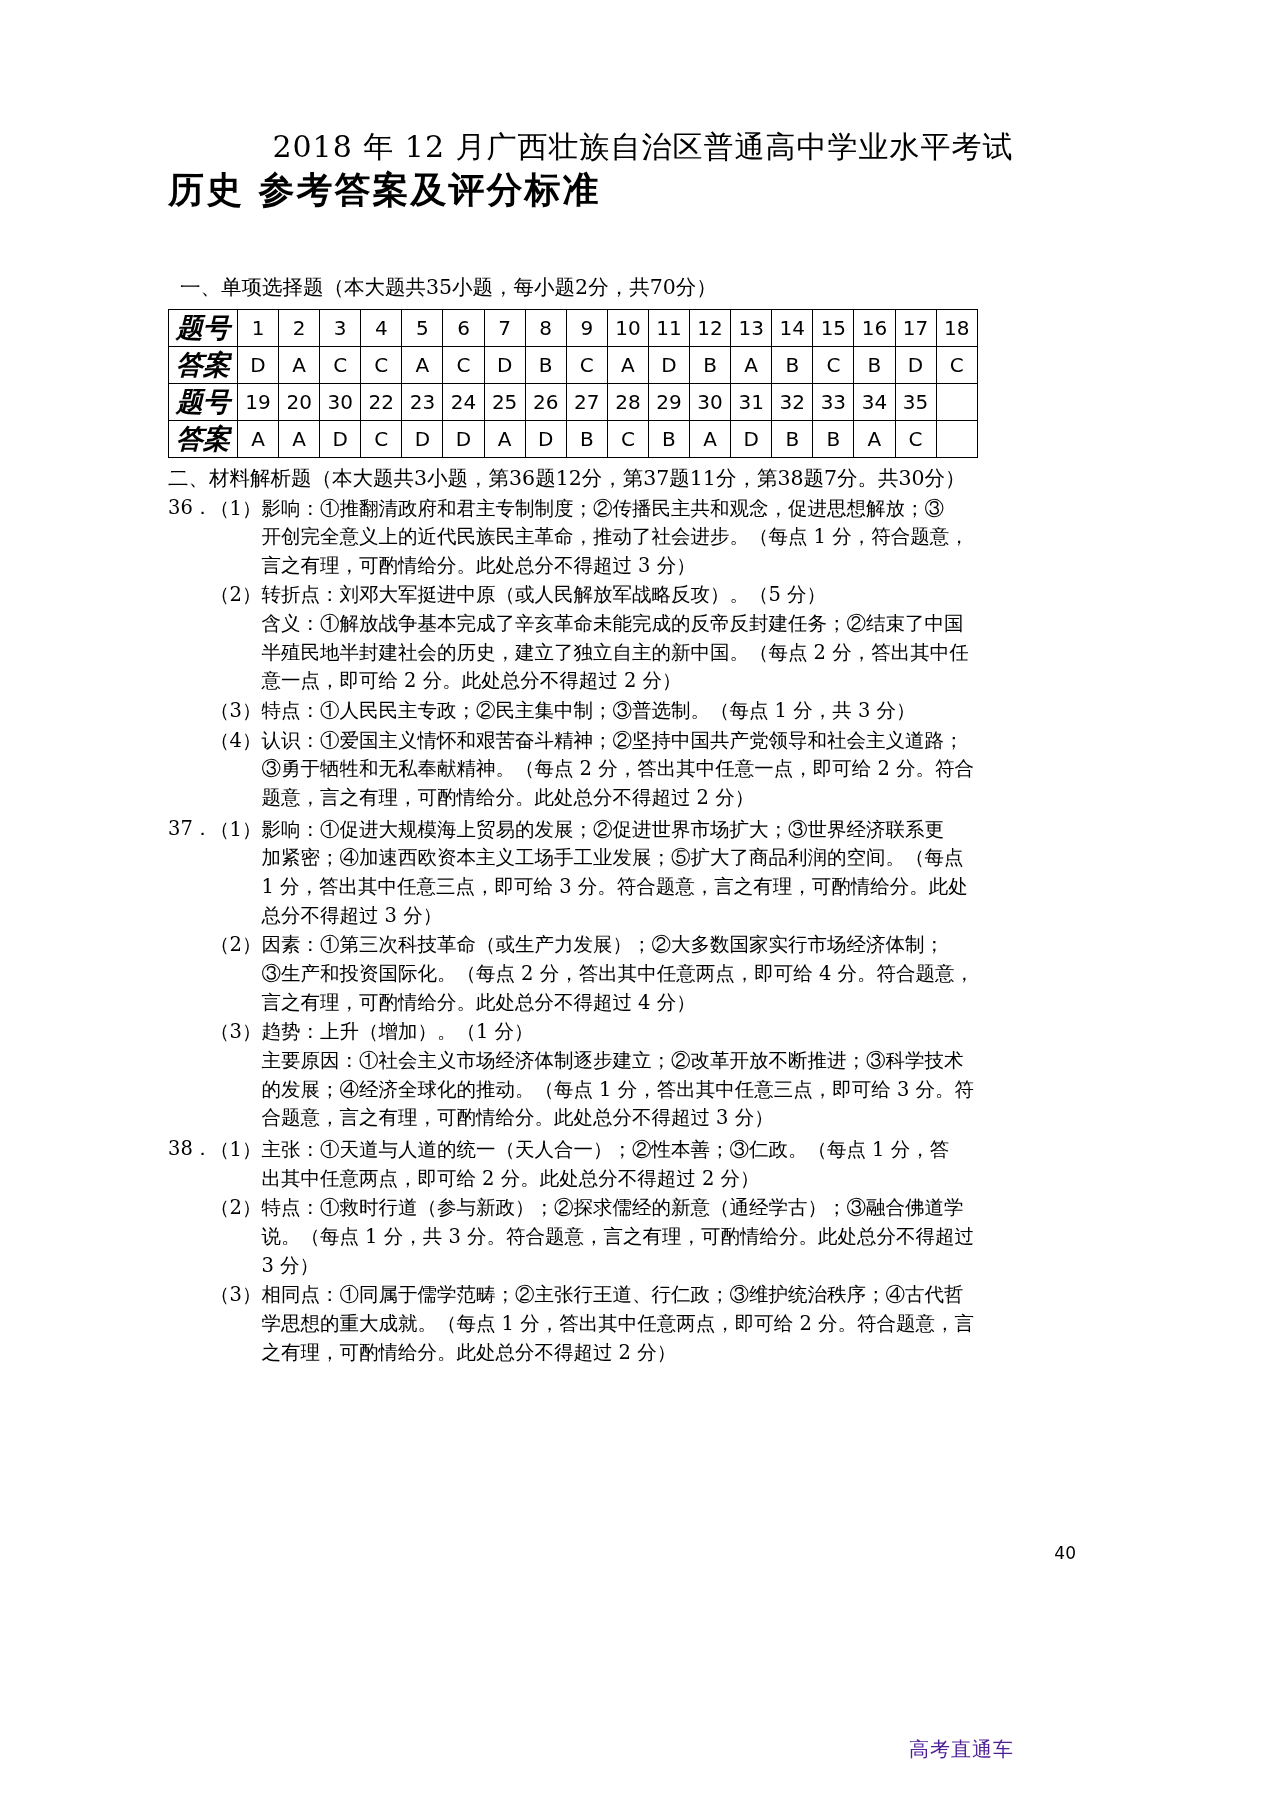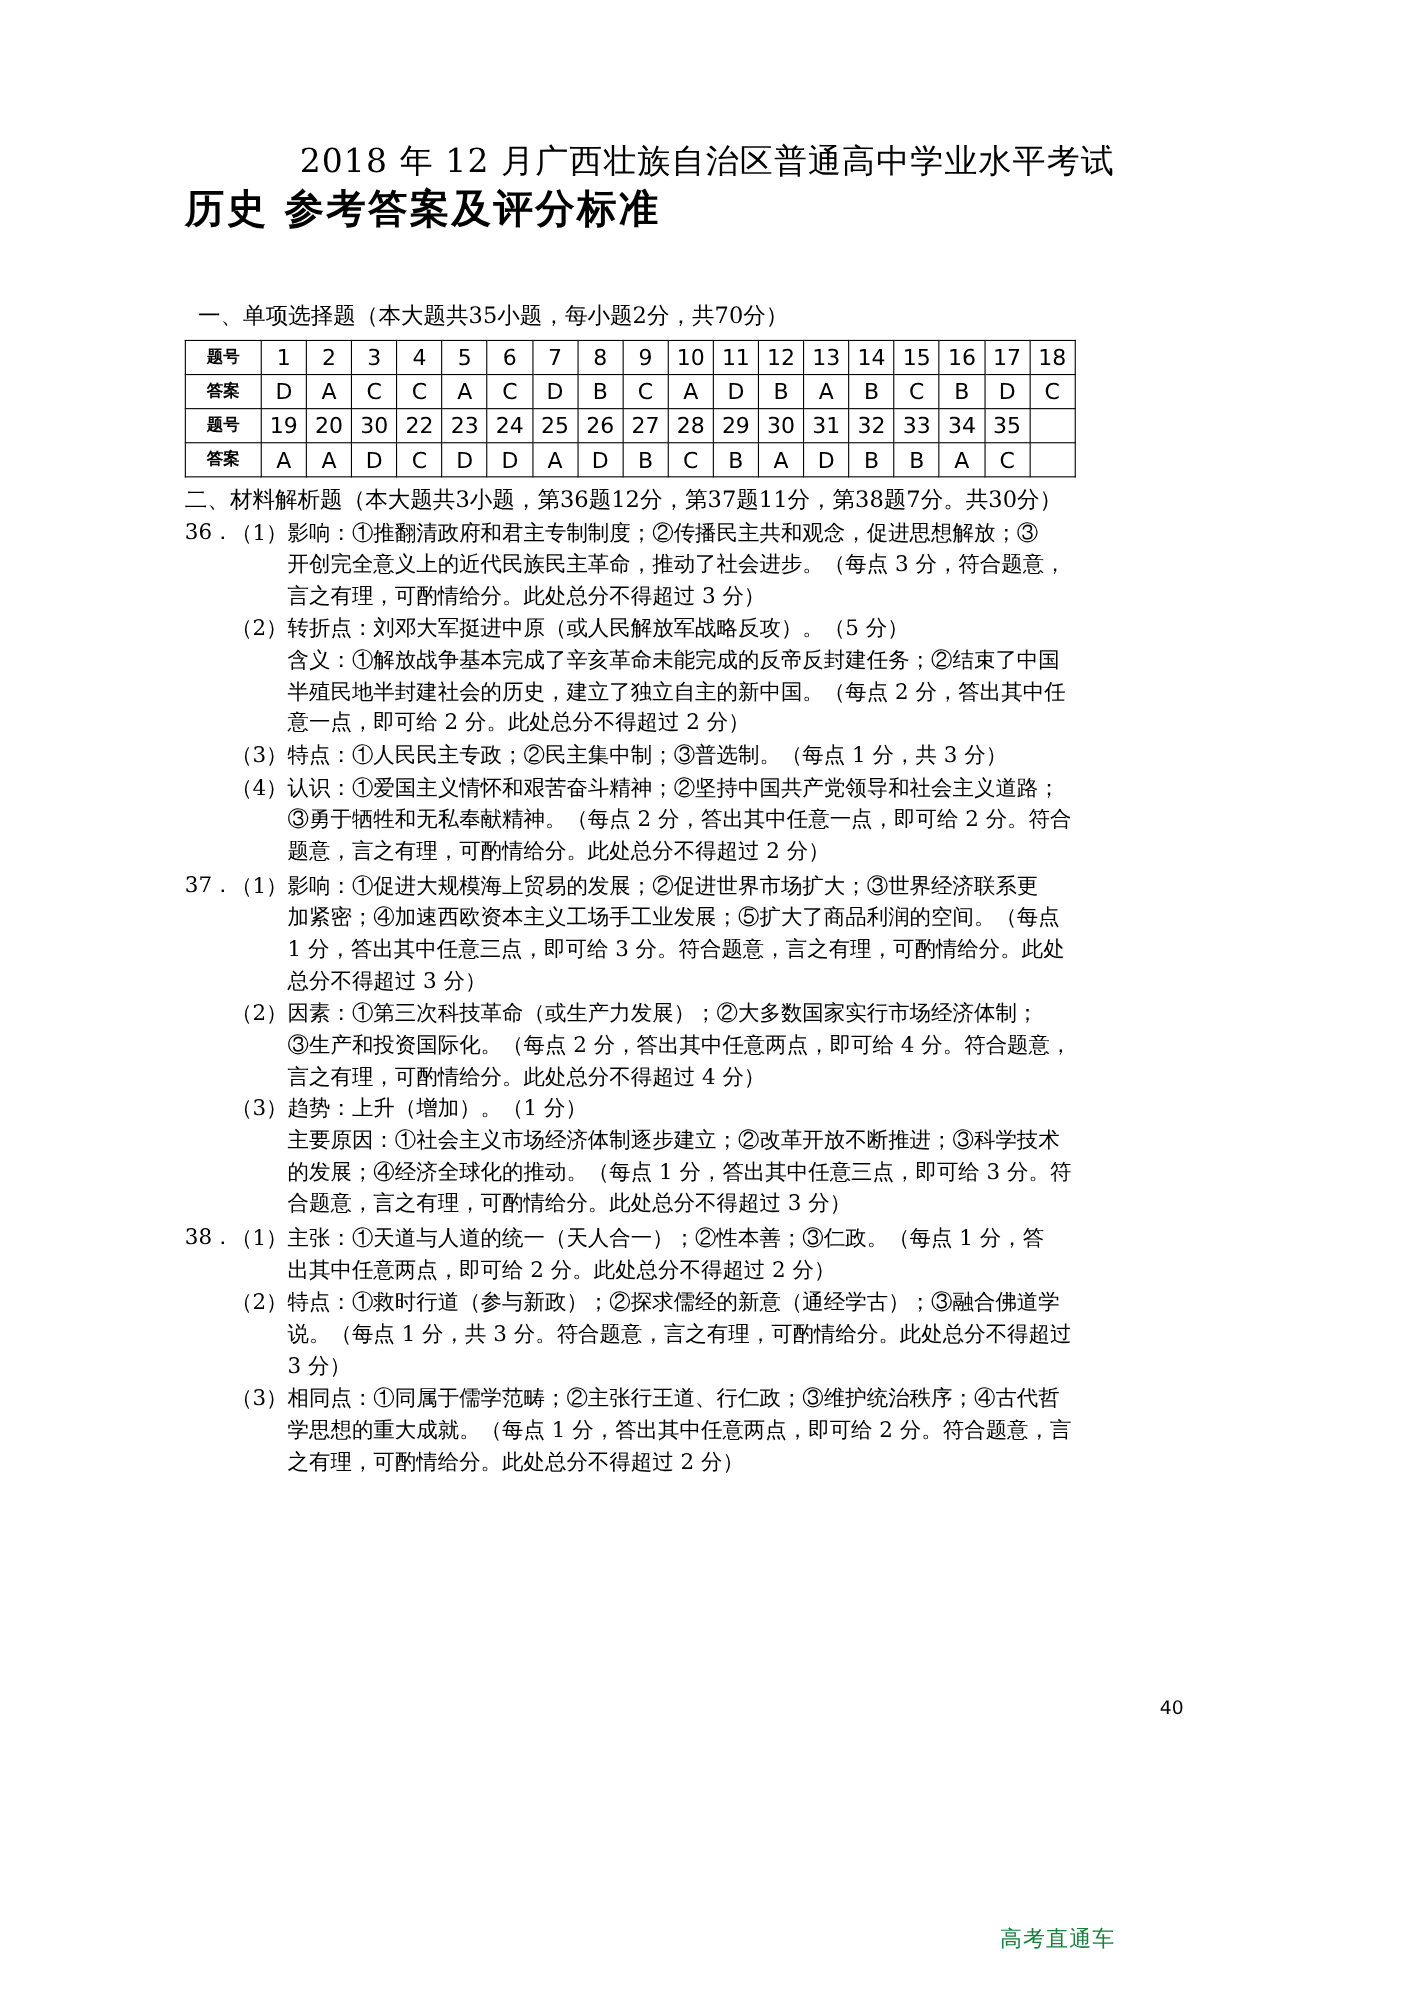--- a/index.html
+++ b/index.html
@@ -73,23 +73,24 @@
     border: 1.6px solid #000;
     height: 30px;
     text-align: center;
     vertical-align: middle;
     font-size: 20px;
     font-family: "DejaVu Sans", "Liberation Sans", sans-serif;
     padding: 0;
   }
   table.answers td.rowhead {
     width: 68px;
-    font-size: 15px;
+    font-size: 27px;
     font-weight: bold;
     font-family: "DejaVu Serif", "Liberation Serif", serif;
+    font-style: italic;
   }
   table.answers td.cell {
     width: 40.1px;
   }
   table.answers td.empty {
     border: 1.6px solid #000;
   }
 
   
   .qblock {
@@ -129,24 +130,23 @@
     top: 1543px;
     text-align: right;
     font-size: 17px;
     font-family: "DejaVu Sans", "Liberation Sans", sans-serif;
   }
   .watermark {
     position: absolute;
     right: 62px;
     top: 1736px;
     font-size: 20px;
-    color: #15803d;
+    color: #4c1d95;
     font-family: "DejaVu Sans", "Liberation Sans", sans-serif;
     letter-spacing: 1px;
-    margin-top: 13px;
   }
 </style>
 </head>
 <body>
 
 <div class="page">
   <div class="content">
 
     <div class="title-main">2018 年 12 月广西壮族自治区普通高中学业水平考试</div>
     <div class="title-sub">历史   参考答案及评分标准</div>
@@ -244,21 +244,21 @@
 
     <div class="section-head-2">二、材料解析题（本大题共3小题，第36题12分，第37题11分，第38题7分。共30分）</div>
 
     <div class="qblock">
       <div class="qnum">36．</div>
       <div class="qbody">
         <div class="subitem">
           <div class="sublabel">（1）</div>
           <div class="subtext">
             <div>影响：①推翻清政府和君主专制制度；②传播民主共和观念，促进思想解放；③</div>
-            <div>开创完全意义上的近代民族民主革命，推动了社会进步。（每点 3 分，符合题意，</div>
+            <div>开创完全意义上的近代民族民主革命，推动了社会进步。（每点 1 分，符合题意，</div>
             <div>言之有理，可酌情给分。此处总分不得超过 3 分）</div>
           </div>
         </div>
         <div class="subitem">
           <div class="sublabel">（2）</div>
           <div class="subtext">
             <div>转折点：刘邓大军挺进中原（或人民解放军战略反攻）。（5 分）</div>
             <div>含义：①解放战争基本完成了辛亥革命未能完成的反帝反封建任务；②结束了中国</div>
             <div>半殖民地半封建社会的历史，建立了独立自主的新中国。（每点 2 分，答出其中任</div>
             <div>意一点，即可给 2 分。此处总分不得超过 2 分）</div>

